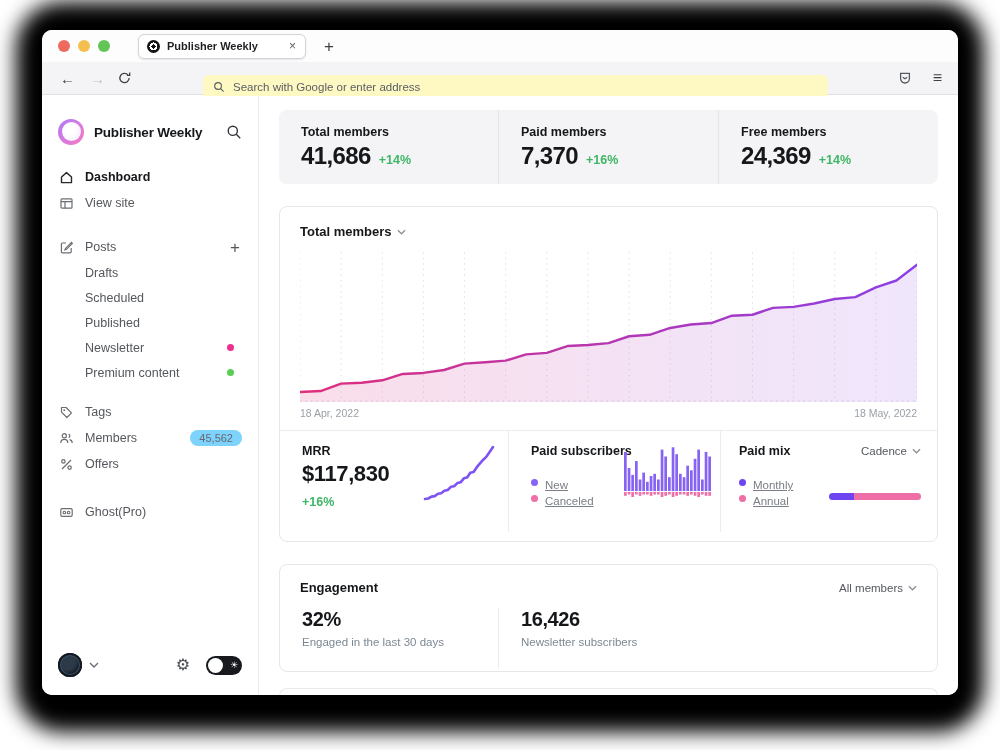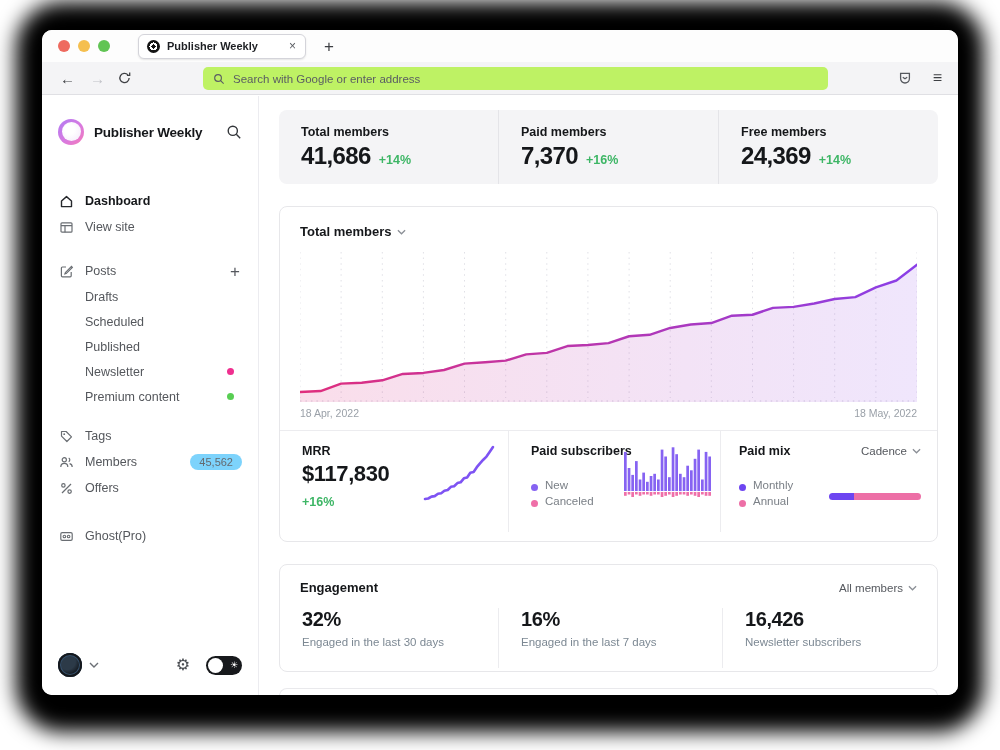--- a/index.html
+++ b/index.html
@@ -17,21 +17,21 @@
   .tab{margin-left:28px;width:168px;height:25px;background:#fff;border:1px solid #d4d4da;
     border-radius:6px;box-shadow:0 1px 2px rgba(0,0,0,.10);display:flex;align-items:center;padding:0 8px;}
   .favicon{width:13px;height:13px;border-radius:50%;flex:none;
     background:radial-gradient(circle,#141414 0 2.2px,#fff 2.2px 4px,#141414 4px);}
   .tab-title{flex:1;margin-left:7px;font-size:11px;font-weight:bold;color:#1d1f23;white-space:nowrap;overflow:hidden;}
   .tab-close{font-size:12px;color:#5a5d62;line-height:1;padding:0 1px;cursor:default;}
   .newtab{margin-left:18px;font-size:17px;color:#3c3e42;line-height:1;}
   .navbar{height:33px;background:#f4f4f6;border-bottom:1px solid #e0e0e4;position:relative;}
   .nav-ic{position:absolute;top:50%;transform:translateY(-50%);font-size:15px;color:#3e4044;line-height:1;}
   .nav-ic.disabled{color:#c1c2c7;}
-  .urlbar{position:absolute;left:161px;top:5px;width:625px;height:23px;background:#bef264;
+  .urlbar{position:absolute;left:161px;top:13px;width:625px;height:23px;background:#fef9c3;
     border-radius:5px;display:flex;align-items:center;padding:0 10px;gap:8px;}
   .url-text{font-size:11.5px;color:#5a5d63;}
   
   .content{position:absolute;top:66px;left:0;right:0;bottom:0;display:flex;background:#fff;}
   .sidebar{width:217px;flex:none;border-right:1px solid #ececf0;padding:22px 16px 18px;display:flex;flex-direction:column;}
   .main{flex:1;padding:14px 20px 0;overflow:hidden;}
   
   .logo-row{display:flex;align-items:center;height:28px;}
   .site-logo{width:26px;height:26px;border-radius:50%;position:relative;flex:none;
     background:linear-gradient(135deg,#b87af0 10%,#d87ae0 55%,#f07ac0 90%);}
@@ -40,21 +40,21 @@
   .site-name{margin-left:10px;font-size:13.5px;font-weight:bold;color:#15171a;letter-spacing:-.2px;}
   .side-search{margin-left:auto;color:#33363a;}
   .nav-item{height:26px;display:flex;align-items:center;gap:11px;color:#54575c;font-size:12.5px;}
   .nav-item .ic{width:16px;display:flex;justify-content:center;color:#6a6e73;flex:none;}
   .nav-item.active{color:#15171a;font-weight:bold;}
   .nav-item.active .ic{color:#26282c;}
   .subitem{height:25px;display:flex;align-items:center;padding-left:27px;color:#54575c;font-size:12.5px;}
   .dotmark{width:7px;height:7px;border-radius:50%;margin-left:auto;margin-right:8px;}
   .plusbtn{margin-left:auto;font-size:17px;color:#55585e;line-height:1;margin-right:2px;}
   .badge{margin-left:auto;background:#7dd3fc;border-radius:10px;padding:2px 9px;font-size:11px;color:#65696f;}
-  .g1{margin-top:42px;} .g2{margin-top:18px;} .g3{margin-top:14px;} .g4{margin-top:22px;}
+  .g1{margin-top:18px;} .g2{margin-top:18px;} .g3{margin-top:14px;} .g4{margin-top:22px;}
   .side-bottom{margin-top:auto;display:flex;align-items:center;}
   .avatar{width:24px;height:24px;border-radius:50%;flex:none;
     background:radial-gradient(circle at 38% 35%,#2c3a48 0 38%,#0c0e12 72%);
     box-shadow:inset 0 0 0 2px #15181c, inset 0 0 0 3px #35506b;}
   .settings{margin-left:auto;font-size:16px;color:#4a4d52;line-height:1;}
   .toggle{margin-left:16px;width:36px;height:19px;border-radius:10px;background:#17191c;position:relative;}
   .knob{position:absolute;left:2px;top:2px;width:15px;height:15px;border-radius:50%;background:#fff;}
   .sun{position:absolute;right:4px;top:50%;transform:translateY(-50%);font-size:9px;color:#fff;line-height:1;}
   
   .stats-card{height:74px;background:#f4f4f6;border-radius:8px;display:flex;}
@@ -76,21 +76,21 @@
   .hdiv{border-top:1px solid #ececef;margin-top:11px;}
   .mini-row{display:flex;height:101px;}
   .mini-col{position:relative;}
   .mini-col.c1{width:228px;}
   .mini-col.c2{width:212px;border-left:1px solid #ececef;}
   .mini-col.c3{flex:1;border-left:1px solid #ececef;padding-left:32px;}
   .mini-title{position:absolute;left:22px;top:13px;font-size:12.5px;font-weight:bold;color:#15171a;}
   .mrr-value{position:absolute;left:22px;top:30px;font-size:22px;font-weight:800;color:#15171a;letter-spacing:-.4px;}
   .mrr-delta{position:absolute;left:22px;top:64px;font-size:12.5px;font-weight:bold;color:#3eb666;}
   .legend{position:absolute;left:22px;top:48px;display:flex;flex-direction:column;gap:4px;}
-  .leg-item{display:flex;align-items:flex-end;gap:7px;font-size:11.5px;color:#7b8087;}
+  .leg-item{display:flex;align-items:flex-start;gap:7px;font-size:11.5px;color:#7b8087;text-decoration:underline;}
   .leg-dot{width:7px;height:7px;border-radius:50%;flex:none;}
   .spark{position:absolute;right:12px;top:8px;}
   .bars{position:absolute;right:8px;top:10px;}
   .c3 .mini-title{left:18px;}
   .c3 .legend{left:18px;}
   .dropdown{display:flex;align-items:center;font-size:11.5px;color:#55585e;}
   .c3 .dropdown{position:absolute;right:16px;top:14px;}
   .pm-bar{position:absolute;right:16px;top:62px;width:92px;height:7px;border-radius:4px;overflow:hidden;display:flex;}
   .pm-seg{height:100%;}
   
@@ -462,24 +462,20 @@
                   <path d="M1 1l4 4 4-4" fill="none" stroke="currentColor" stroke-width="1.4"></path>
                 </svg>
               </span>
           </span>
         </div>
         <div class="eng-row">
           <div class="eng-col e1">
             <div class="eng-value">32%</div>
             <div class="eng-cap">Engaged in the last 30 days</div>
           </div>
-          <div class="eng-col e2">
-            <div class="eng-value">16%</div>
-            <div class="eng-cap">Engaged in the last 7 days</div>
-          </div>
           <div class="eng-col e3">
             <div class="eng-value">16,426</div>
             <div class="eng-cap">Newsletter subscribers</div>
           </div>
         </div>
       </div>
 
       <div class="partial-card"></div>
     </div>
   </div>

